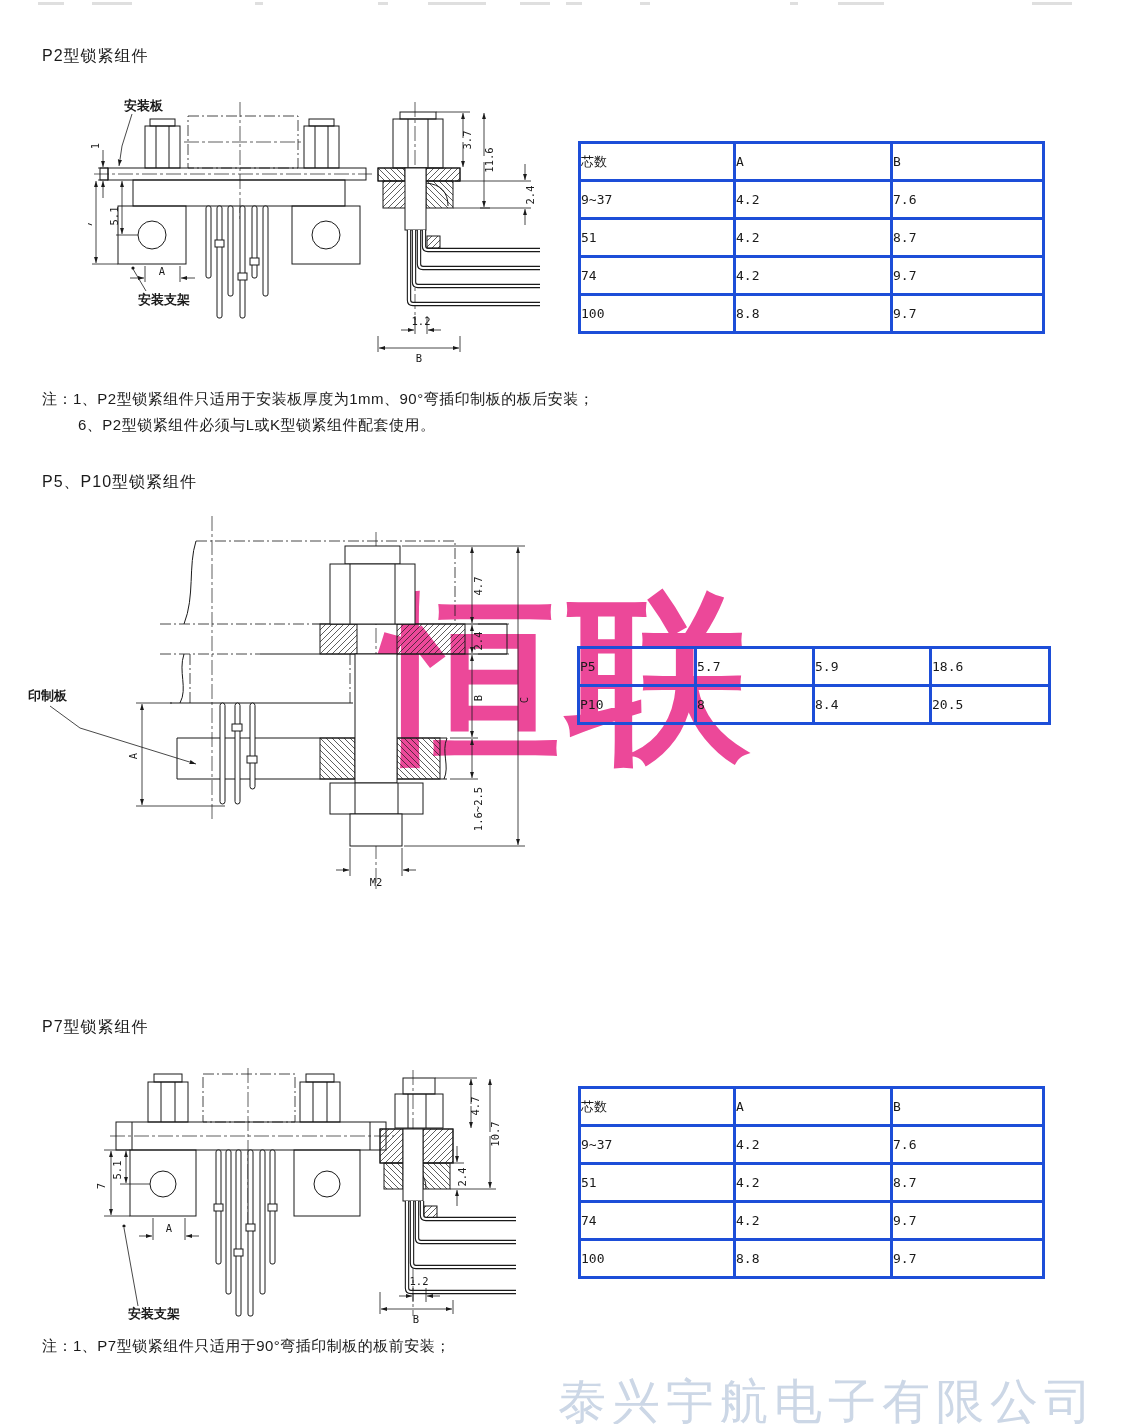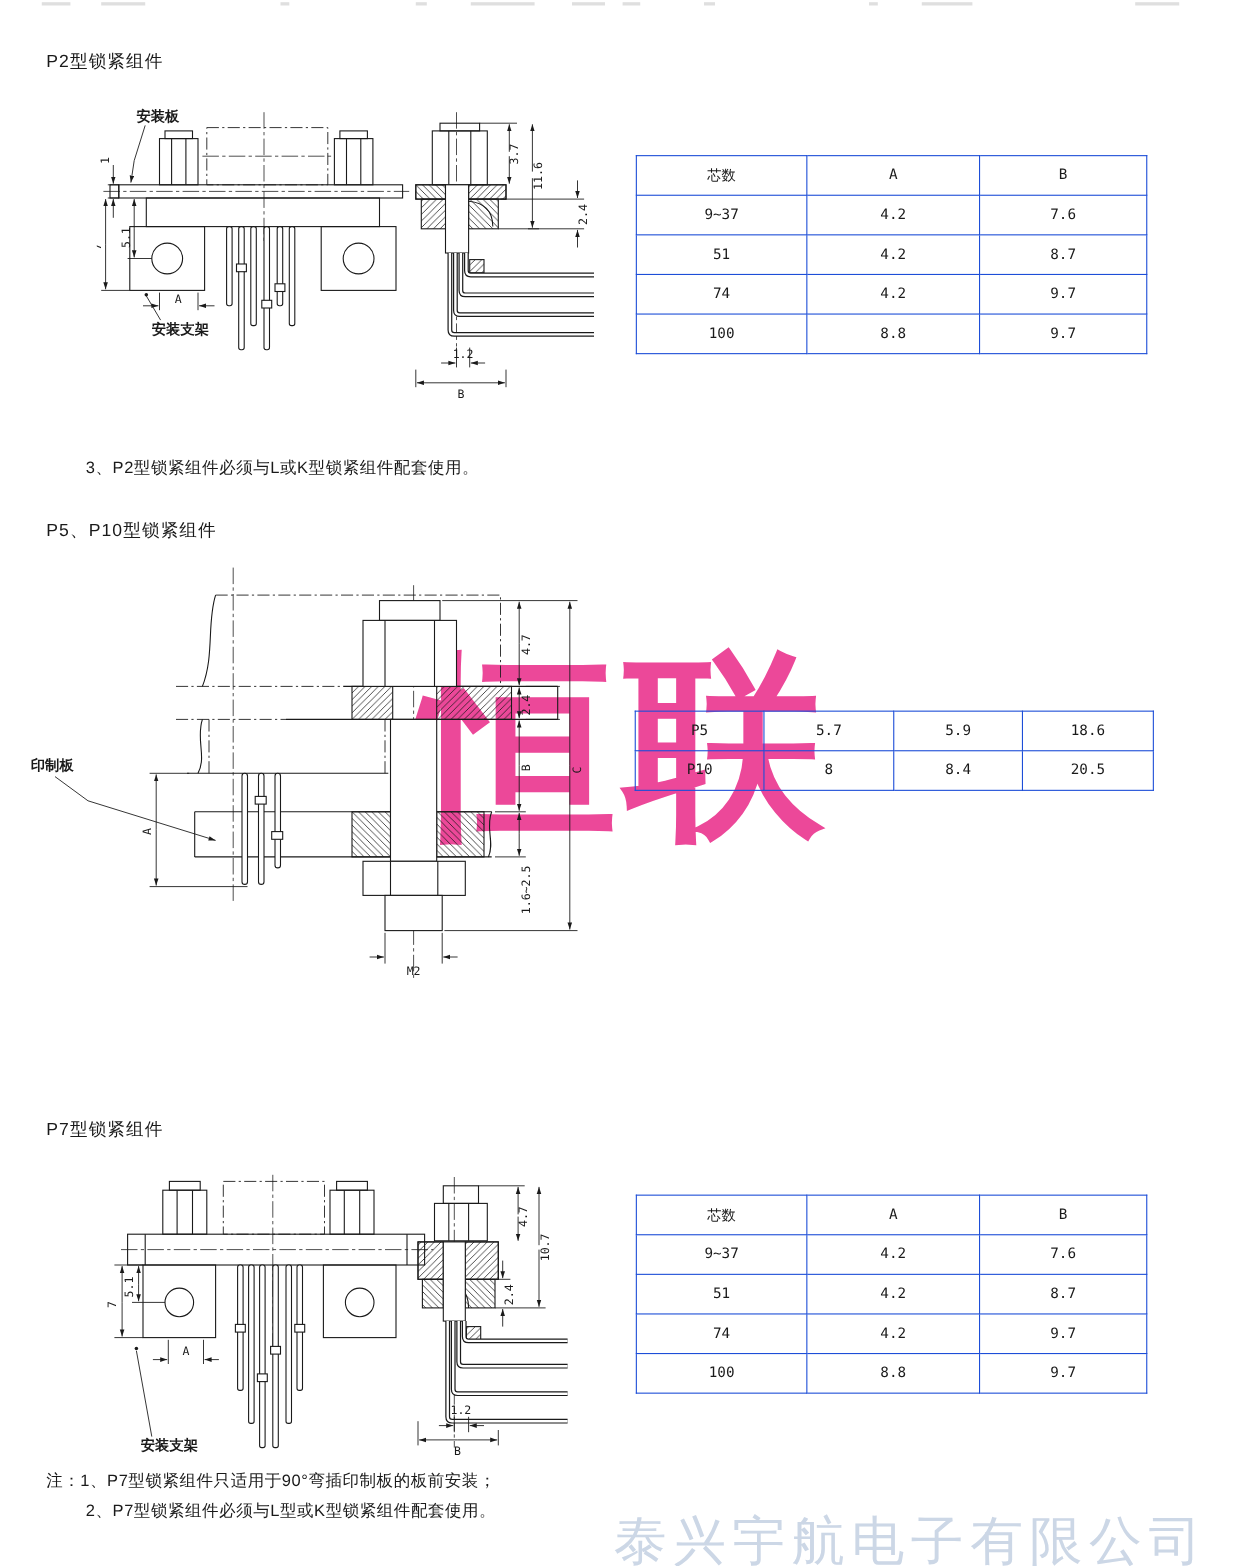--- a/index.html
+++ b/index.html
@@ -11,21 +11,21 @@
   .wm-center{position:absolute;left:378px;top:578px;z-index:0;font-size:182px;line-height:1.1;
              letter-spacing:8px;font-weight:700;user-select:none;}
   .wm-bottom{position:absolute;left:558px;top:1352px;z-index:0;font-size:48px;line-height:1.1;
              letter-spacing:6px;user-select:none;margin-top:24px;}
   .layer{position:absolute;left:0;top:16px;z-index:1;width:100%;height:100%;}
   .heading{position:absolute;font-size:16px;font-weight:400;letter-spacing:1px;margin:0;}
   .note{position:absolute;font-size:15px;letter-spacing:.5px;white-space:nowrap;}
   .drawing{position:absolute;}
   
   .tbl{position:absolute;border-collapse:collapse;table-layout:fixed;background:transparent;}
-  .tbl th,.tbl td{border:1px solid #1d4ed8;text-align:center;vertical-align:middle;
+  .tbl th,.tbl td{border:3px solid #1d4ed8;text-align:left;vertical-align:middle;
       font-family:"DejaVu Sans Mono","Liberation Sans",monospace;font-size:13px;font-weight:400;
       height:35px;padding:0;background:transparent;}
   
   svg .s{fill:none;stroke:#1a1a1a;stroke-width:1;}
   svg .sw{fill:#fff;stroke:#1a1a1a;stroke-width:1;}
   svg .hs{stroke:#1a1a1a;stroke-width:1;}
   svg .ph{fill:none;stroke:#1a1a1a;stroke-width:.8;stroke-dasharray:11 3 2 3;}
   svg .cl{fill:none;stroke:#1a1a1a;stroke-width:.7;stroke-dasharray:15 3 3 3;}
   svg .dim{fill:none;stroke:#1a1a1a;stroke-width:.8;}
   svg .pin{fill:#fff;stroke:#1a1a1a;stroke-width:1;}
@@ -202,21 +202,22 @@
       <td>9.7</td>
     </tr>
     <tr>
       <td>100</td>
       <td>8.8</td>
       <td>9.7</td>
     </tr>
   </tbody>
       </table>
 
-  <div class="note" style="left:78px;top:400px">3、P2型锁紧组件必须与L或K型锁紧组件配套使用。</div>
+  <div class="note" style="left:42px;top:374px">注：1、P2型锁紧组件只适用于安装板厚度为1mm、90°弯插印制板的板后安装；</div>
+  <div class="note" style="left:78px;top:400px">6、P2型锁紧组件必须与L或K型锁紧组件配套使用。</div>
 
   <h2 class="heading" style="left:42px;top:456px">P5、P10型锁紧组件</h2>
 
   <svg class="drawing" style="left:20px;top:488px" width="550" height="400" viewBox="0 0 550 400">
     <defs>
       <marker id="ar5" orient="auto" markerWidth="9" markerHeight="7" refX="8" refY="3">
         <path d="M0,0.4 L8,3 L0,5.6 Z" fill="#1a1a1a"></path>
           </marker>
       <pattern id="h5a" patternUnits="userSpaceOnUse" width="6" height="6">
         <path d="M0,6 L6,0" stroke="#1a1a1a" stroke-width="0.7"></path>
@@ -458,16 +459,15 @@
     </tr>
     <tr>
       <td>100</td>
       <td>8.8</td>
       <td>9.7</td>
     </tr>
   </tbody>
       </table>
 
   <div class="note" style="left:42px;top:1321px">注：1、P7型锁紧组件只适用于90°弯插印制板的板前安装；</div>
-  <div class="note" style="left:78px;top:1348px">2、P7型锁紧组件必须与L型或K型锁紧组件配套使用。</div>
 
   </div>
 </div>
 
 </body></html>

